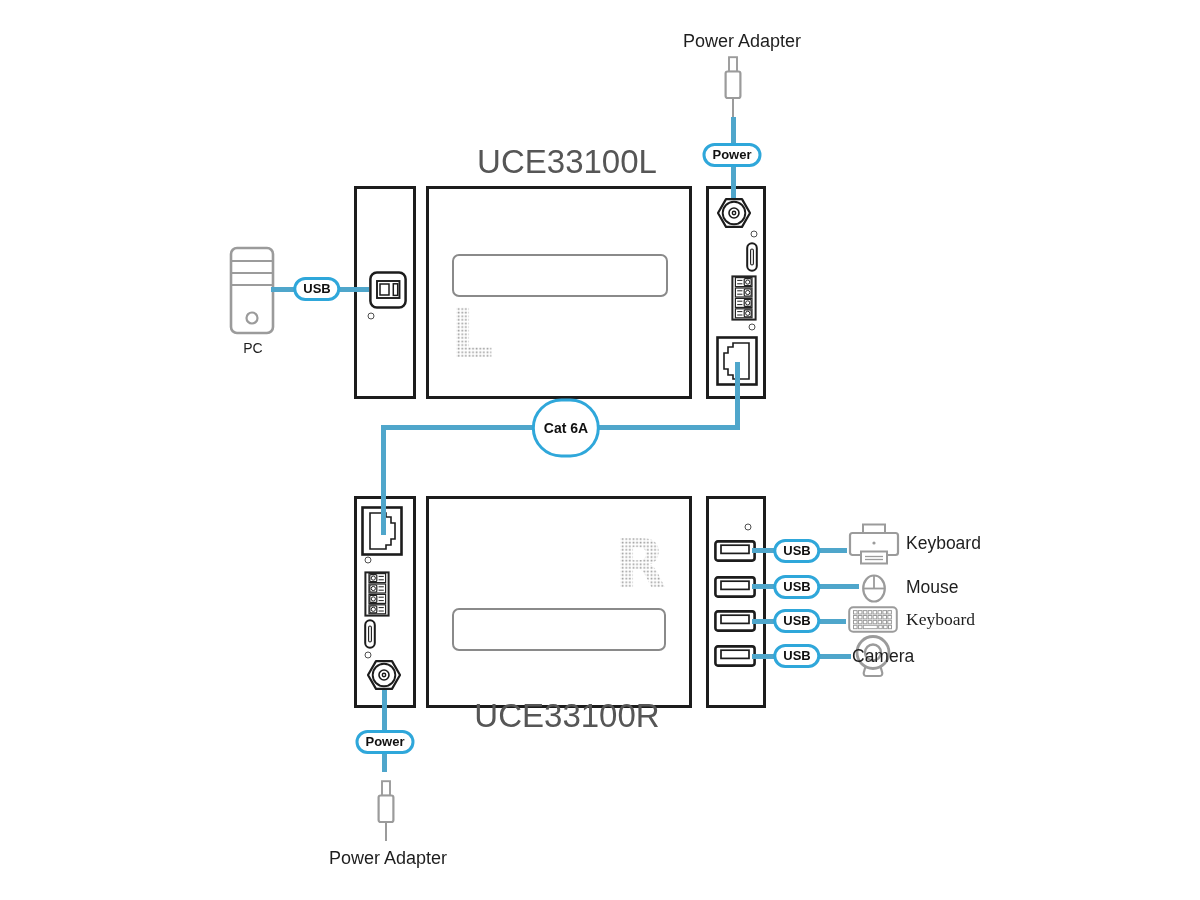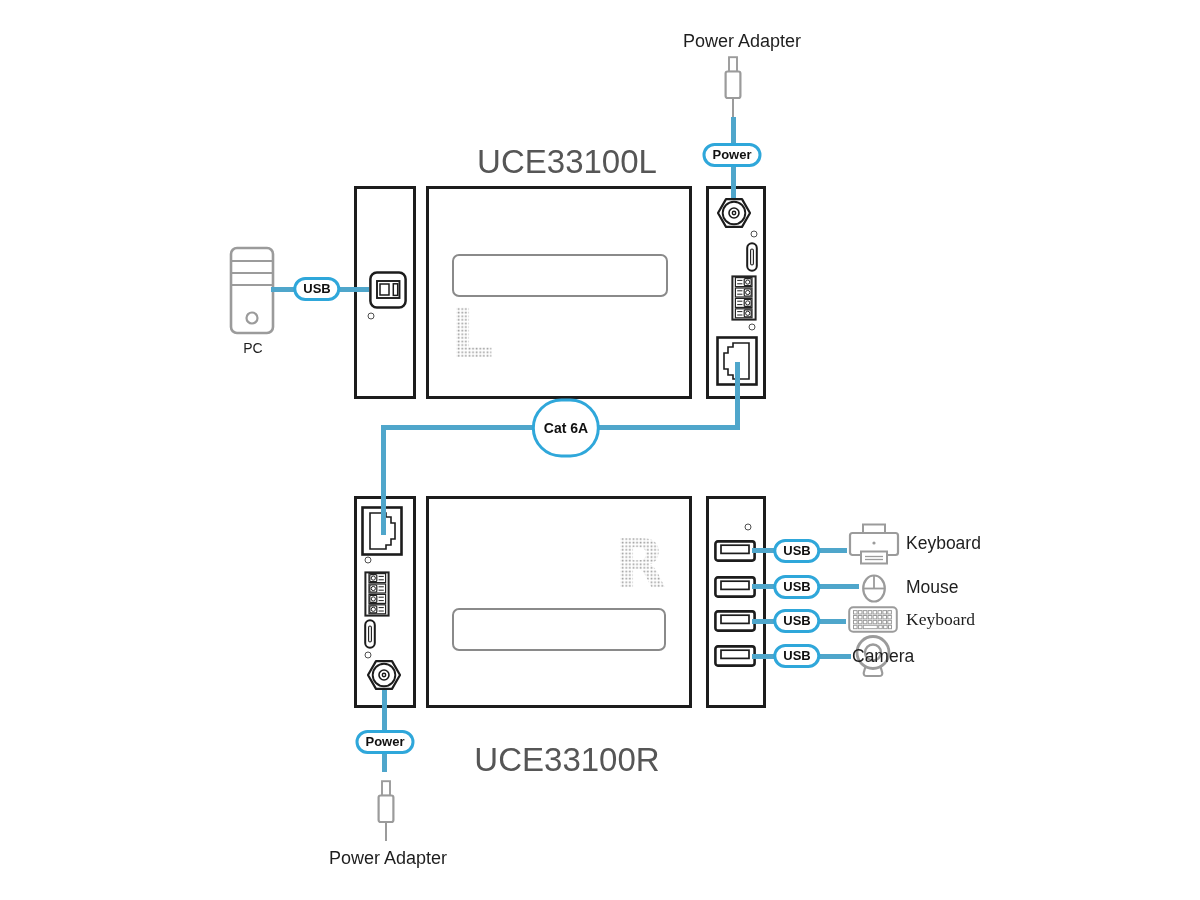--- a/index.html
+++ b/index.html
@@ -255,20 +255,20 @@
   <div class="pill lg" style="left:566px;top:428px;">Cat 6A</div>
   <div class="pill" style="left:385px;top:742px;">Power</div>
   <div class="pill" style="left:797px;top:551px;">USB</div>
   <div class="pill" style="left:797px;top:587px;">USB</div>
   <div class="pill" style="left:797px;top:621px;">USB</div>
   <div class="pill" style="left:797px;top:656px;">USB</div>
 
   <div class="lbl c" style="left:742px;top:41px;">Power Adapter</div>
   <div class="title" style="left:567px;top:162px;">UCE33100L</div>
   <div class="lbl c" style="left:253px;top:348px;font-size:14px;">PC</div>
-  <div class="title" style="left:567px;top:760px;">UCE33100R</div>
+  <div class="title" style="left:567px;top:716px;">UCE33100R</div>
   <div class="lbl c" style="left:388px;top:858px;">Power Adapter</div>
   <div class="lbl v" style="left:906px;top:543px;">Keyboard</div>
   <div class="lbl v" style="left:906px;top:587px;">Mouse</div>
   <div class="lbl v" style="left:906px;top:619px;font-family:Liberation Serif, serif;">Keyboard</div>
   <div class="lbl v" style="left:852px;top:656px;">Camera</div>
 
 </div>
 
 </body></html>

